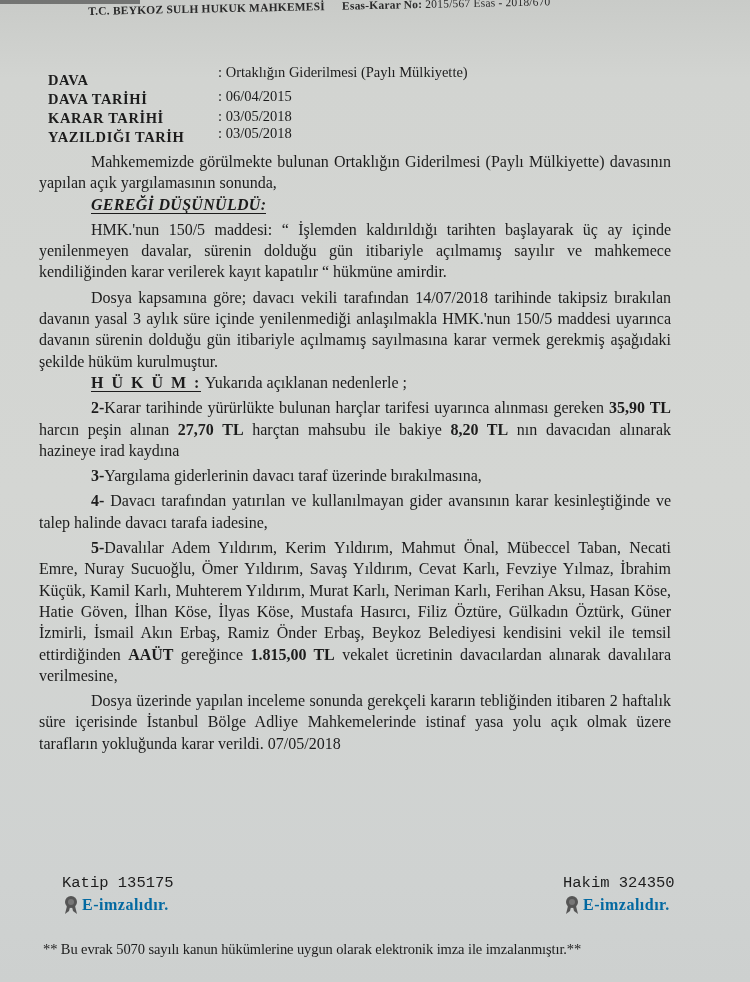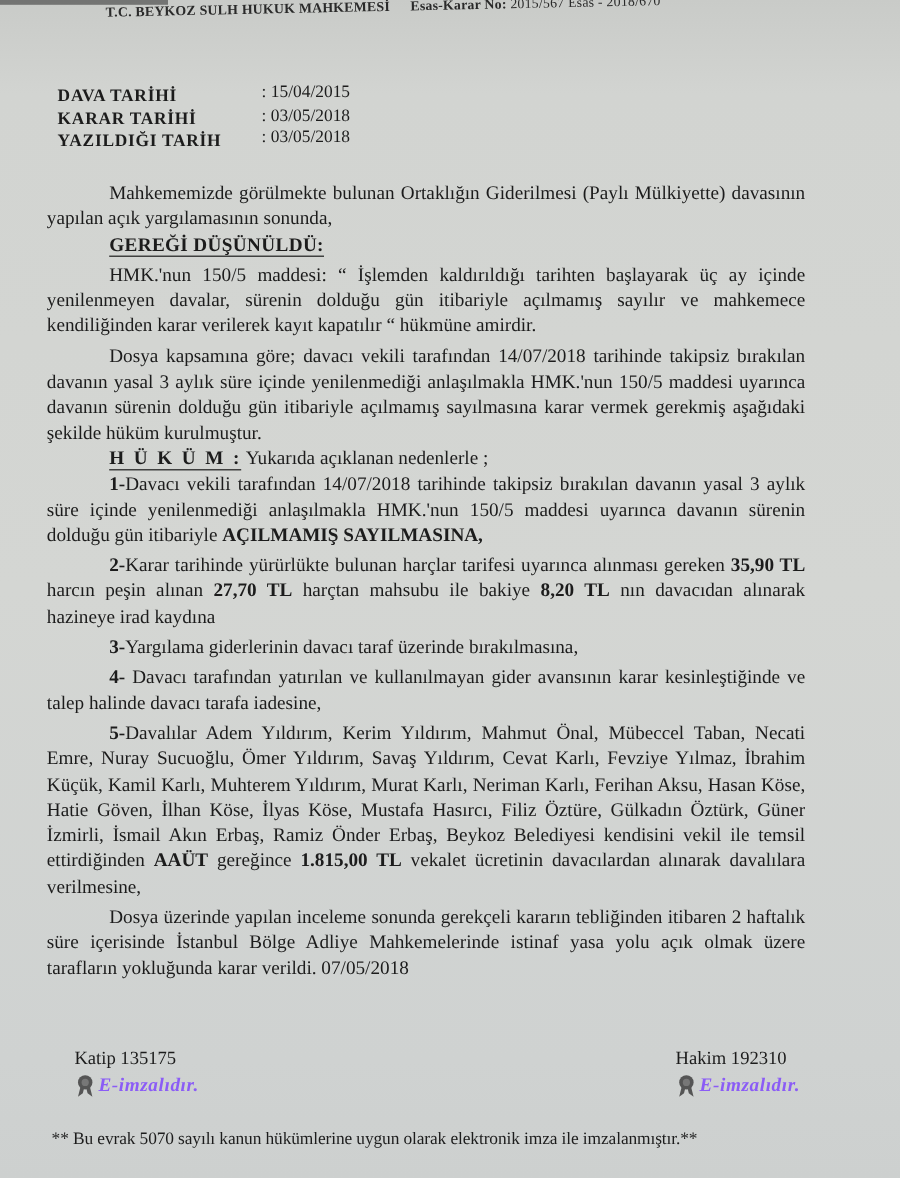--- a/index.html
+++ b/index.html
@@ -21,67 +21,70 @@
   .header .caseno b { font-weight:bold; }
   .info { position:absolute; left:48px; top:70px; font-size:14.5px; }
   .info-row { display:flex; height:19px; align-items:flex-end; }
   .info-row .lbl { width:170px; font-weight:bold; letter-spacing:.6px; font-size:14.5px; }
   .info-row .val { font-size:14.5px; }
   .content {
     position:absolute; left:39px; top:151px; width:632px;
     font-size:16px; line-height:21.3px; text-align:justify;
   }
   .content p { margin:0; text-indent:52px; }
-  .content .heading { text-indent:52px; font-weight:bold; }
+  .content .heading { text-indent:52px; font-weight:bold;font-style:italic; }
   .content .heading span { border-bottom:1.5px solid #1c1c1c; letter-spacing:.3px; }
   .content .hukum span.h { font-weight:bold; border-bottom:1.5px solid #1c1c1c; letter-spacing:2px; }
   .content b { font-weight:bold; }
   .content .gap { height:4px; }
   .sig { position:absolute; font-size:15.5px; }
-  .sig .name { display:block; }
-  .sig .esig { display:flex; align-items:center; font-style:italic; font-weight:bold; font-size:16px; color:#8b5cf6; letter-spacing:.5px; margin-top:3px; }
+  .sig .name { display:block;font-family:Liberation Mono, monospace; }
+  .sig .esig { display:flex; align-items:center; font-weight:bold; font-size:16px; color:#0369a1; letter-spacing:.5px; margin-top:3px; }
   .seal { width:18px; height:20px; margin-right:2px; }
   .footer {
     position:absolute; left:24px; top:941px; font-size:14.5px; font-weight:normal; white-space:nowrap; letter-spacing:-.1px;margin-left:19px;
   }
 </style>
 </head>
 <body>
 
 <div class="topshade"></div>
 
 <div class="header">
   <span>T.C. BEYKOZ SULH HUKUK MAHKEMESİ</span>
   <span class="caseno"><b>Esas-Karar No:</b> <span>2015/567 Esas - 2018/670</span></span>
 </div>
 
 <div class="info">
   <div class="info-row">
+    <span class="lbl">DAVA</span>
+    <span class="val" style="position:relative;top:-8px">: Ortaklığın Giderilmesi (Paylı Mülkiyette)</span>
+  </div>
+  <div class="info-row">
     <span class="lbl">DAVA TARİHİ</span>
-    <span class="val" style="position:relative;top:-3px">: 15/04/2015</span>
+    <span class="val" style="position:relative;top:-3px">: 06/04/2015</span>
   </div>
   <div class="info-row">
     <span class="lbl">KARAR TARİHİ</span>
     <span class="val" style="position:relative;top:-2px">: 03/05/2018</span>
   </div>
   <div class="info-row">
     <span class="lbl">YAZILDIĞI TARİH</span>
     <span class="val" style="position:relative;top:-4px">: 03/05/2018</span>
   </div>
 </div>
 
 <div class="content">
   <p>Mahkememizde görülmekte bulunan Ortaklığın Giderilmesi (Paylı Mülkiyette) davasının yapılan açık yargılamasının sonunda,</p>
   <div class="heading"><span>GEREĞİ DÜŞÜNÜLDÜ:</span></div>
   <div class="gap"></div>
   <p>HMK.'nun 150/5 maddesi: “ İşlemden kaldırıldığı tarihten başlayarak üç ay içinde yenilenmeyen davalar, sürenin dolduğu gün itibariyle açılmamış sayılır ve mahkemece kendiliğinden karar verilerek kayıt kapatılır “ hükmüne amirdir.</p>
   <div class="gap"></div>
   <p>Dosya kapsamına göre; davacı vekili tarafından 14/07/2018 tarihinde takipsiz bırakılan davanın yasal 3 aylık süre içinde yenilenmediği anlaşılmakla HMK.'nun 150/5 maddesi uyarınca davanın sürenin dolduğu gün itibariyle açılmamış sayılmasına karar vermek gerekmiş aşağıdaki şekilde hüküm kurulmuştur.</p>
   <p class="hukum"><span class="h">H Ü K Ü M :</span><span> Yukarıda açıklanan nedenlerle ;</span></p>
-  <p><b>1-</b><span>Davacı vekili tarafından 14/07/2018 tarihinde takipsiz bırakılan davanın yasal 3 aylık süre içinde yenilenmediği anlaşılmakla HMK.'nun 150/5 maddesi uyarınca davanın sürenin dolduğu gün itibariyle </span><b>AÇILMAMIŞ SAYILMASINA,</b></p>
   <div class="gap"></div>
   <p><b>2-</b><span>Karar tarihinde yürürlükte bulunan harçlar tarifesi uyarınca alınması gereken </span><b>35,90 TL</b><span> harcın peşin alınan </span><b>27,70 TL</b><span> harçtan mahsubu ile bakiye </span><b>8,20 TL</b><span> nın davacıdan alınarak hazineye irad kaydına</span></p>
   <div class="gap"></div>
   <p><b>3-</b><span>Yargılama giderlerinin davacı taraf üzerinde bırakılmasına,</span></p>
   <div class="gap"></div>
   <p><b>4-</b><span> Davacı tarafından yatırılan ve kullanılmayan gider avansının karar kesinleştiğinde ve talep halinde davacı tarafa iadesine,</span></p>
   <div class="gap"></div>
   <p><b>5-</b><span>Davalılar Adem Yıldırım, Kerim Yıldırım, Mahmut Önal, Mübeccel Taban, Necati Emre, Nuray Sucuoğlu, Ömer Yıldırım, Savaş Yıldırım, Cevat Karlı, Fevziye Yılmaz, İbrahim Küçük, Kamil Karlı, Muhterem Yıldırım, Murat Karlı, Neriman Karlı, Ferihan Aksu, Hasan Köse, Hatie Göven, İlhan Köse, İlyas Köse, Mustafa Hasırcı, Filiz Öztüre, Gülkadın Öztürk, Güner İzmirli, İsmail Akın Erbaş, Ramiz Önder Erbaş, Beykoz Belediyesi kendisini vekil ile temsil ettirdiğinden </span><b>AAÜT</b><span> gereğince </span><b>1.815,00 TL</b><span> vekalet ücretinin davacılardan alınarak davalılara verilmesine,</span></p>
   <div class="gap"></div>
   <p>Dosya üzerinde yapılan inceleme sonunda gerekçeli kararın tebliğinden itibaren 2 haftalık süre içerisinde İstanbul Bölge Adliye Mahkemelerinde istinaf yasa yolu açık olmak üzere tarafların yokluğunda karar verildi. 07/05/2018</p>
@@ -94,21 +97,21 @@
       <circle cx="9" cy="7" r="6" fill="#555"></circle>
       <circle cx="9" cy="7" r="3" fill="#777"></circle>
       <path d="M5 11 L3 19 L7 16 L8 12 Z" fill="#555"></path>
       <path d="M13 11 L15 19 L11 16 L10 12 Z" fill="#555"></path>
     </svg>
     <span>E-imzalıdır.</span>
   </span>
 </div>
 
 <div class="sig" style="left:563px; top:874px;">
-  <span class="name">Hakim 192310</span>
+  <span class="name">Hakim 324350</span>
   <span class="esig">
     <svg class="seal" viewBox="0 0 18 20">
       <circle cx="9" cy="7" r="6" fill="#555"></circle>
       <circle cx="9" cy="7" r="3" fill="#777"></circle>
       <path d="M5 11 L3 19 L7 16 L8 12 Z" fill="#555"></path>
       <path d="M13 11 L15 19 L11 16 L10 12 Z" fill="#555"></path>
     </svg>
     <span>E-imzalıdır.</span>
   </span>
 </div>

